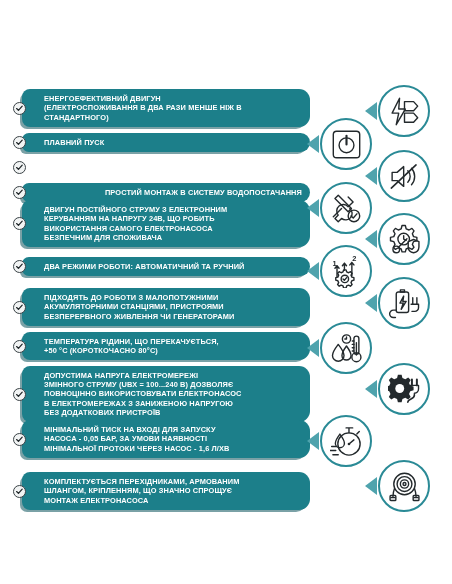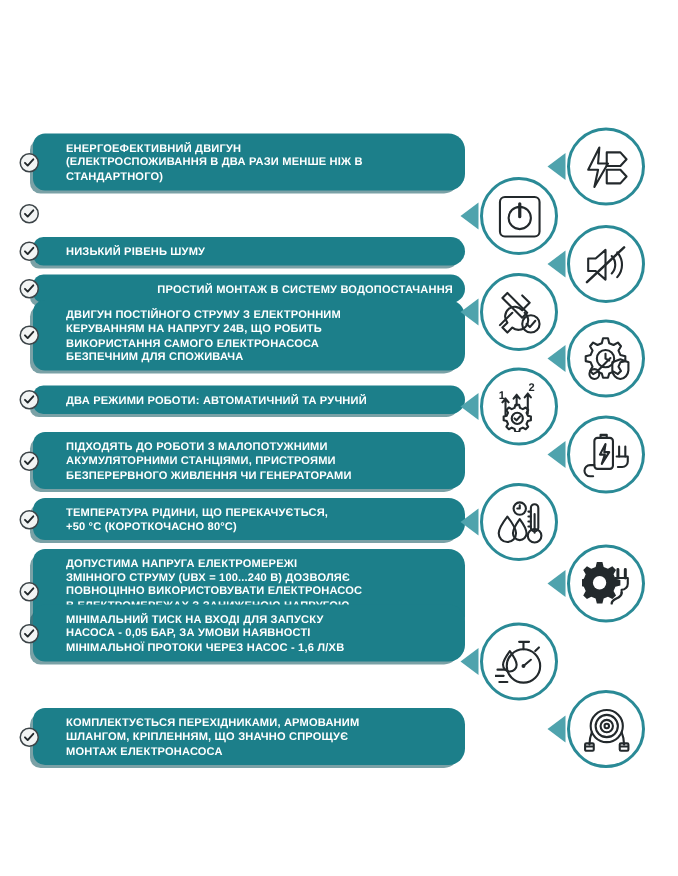--- a/index.html
+++ b/index.html
@@ -77,30 +77,30 @@
 (ЕЛЕКТРОСПОЖИВАННЯ В ДВА РАЗИ МЕНШЕ НІЖ В
 СТАНДАРТНОГО)</div>
         </div>
         <div class="check" style="top: 12.5px;">
           <svg viewBox="0 0 12 12">
             <path d="M2.2 6.1 L4.6 8.5 L9.6 2.9" stroke="#23292c" stroke-width="1.7" fill="none" stroke-linecap="round" stroke-linejoin="round"></path>
           </svg>
         </div>
       </div>
       <div class="bar-row" style="top: 133px; height: 19px; width: 320px;">
+        <div class="bar" style="top: 0px; width: 288px; height: 19px;">
+          <div class="bar-text">ПЛАВНИЙ ПУСК</div>
+        </div>
         <div class="check" style="top: 3px;">
           <svg viewBox="0 0 12 12">
             <path d="M2.2 6.1 L4.6 8.5 L9.6 2.9" stroke="#23292c" stroke-width="1.7" fill="none" stroke-linecap="round" stroke-linejoin="round"></path>
           </svg>
         </div>
       </div>
       <div class="bar-row" style="top: 158px; height: 19px; width: 320px;">
-        <div class="bar" style="top: 0px; width: 288px; height: 19px;">
-          <div class="bar-text">НИЗЬКИЙ РІВЕНЬ ШУМУ</div>
-        </div>
         <div class="check" style="top: 3px;">
           <svg viewBox="0 0 12 12">
             <path d="M2.2 6.1 L4.6 8.5 L9.6 2.9" stroke="#23292c" stroke-width="1.7" fill="none" stroke-linecap="round" stroke-linejoin="round"></path>
           </svg>
         </div>
       </div>
       <div class="bar-row" style="top: 183px; height: 19px; width: 320px;">
         <div class="bar" style="top: 0px; width: 288px; height: 19px; justify-content: flex-end;">
           <div class="bar-text">ПРОСТИЙ МОНТАЖ В СИСТЕМУ ВОДОПОСТАЧАННЯ</div>
         </div>
@@ -163,21 +163,21 @@
 ПОВНОЦІННО ВИКОРИСТОВУВАТИ ЕЛЕКТРОНАСОС
 В ЕЛЕКТРОМЕРЕЖАХ З ЗАНИЖЕНОЮ НАПРУГОЮ
 БЕЗ ДОДАТКОВИХ ПРИСТРОЇВ</div>
         </div>
         <div class="check" style="top: 21.5px;">
           <svg viewBox="0 0 12 12">
             <path d="M2.2 6.1 L4.6 8.5 L9.6 2.9" stroke="#23292c" stroke-width="1.7" fill="none" stroke-linecap="round" stroke-linejoin="round"></path>
           </svg>
         </div>
       </div>
-      <div class="bar-row" style="top: 403px; height: 34px; width: 320px;">
+      <div class="bar-row" style="top: 420px; height: 34px; width: 320px;">
         <div class="bar" style="top: 0px; width: 288px; height: 38px;">
           <div class="bar-text">МІНІМАЛЬНИЙ ТИСК НА ВХОДІ ДЛЯ ЗАПУСКУ
 НАСОСА - 0,05 БАР, ЗА УМОВИ НАЯВНОСТІ
 МІНІМАЛЬНОЇ ПРОТОКИ ЧЕРЕЗ НАСОС - 1,6 Л/ХВ</div>
         </div>
         <div class="check" style="top: 12.5px;">
           <svg viewBox="0 0 12 12">
             <path d="M2.2 6.1 L4.6 8.5 L9.6 2.9" stroke="#23292c" stroke-width="1.7" fill="none" stroke-linecap="round" stroke-linejoin="round"></path>
           </svg>
         </div>

